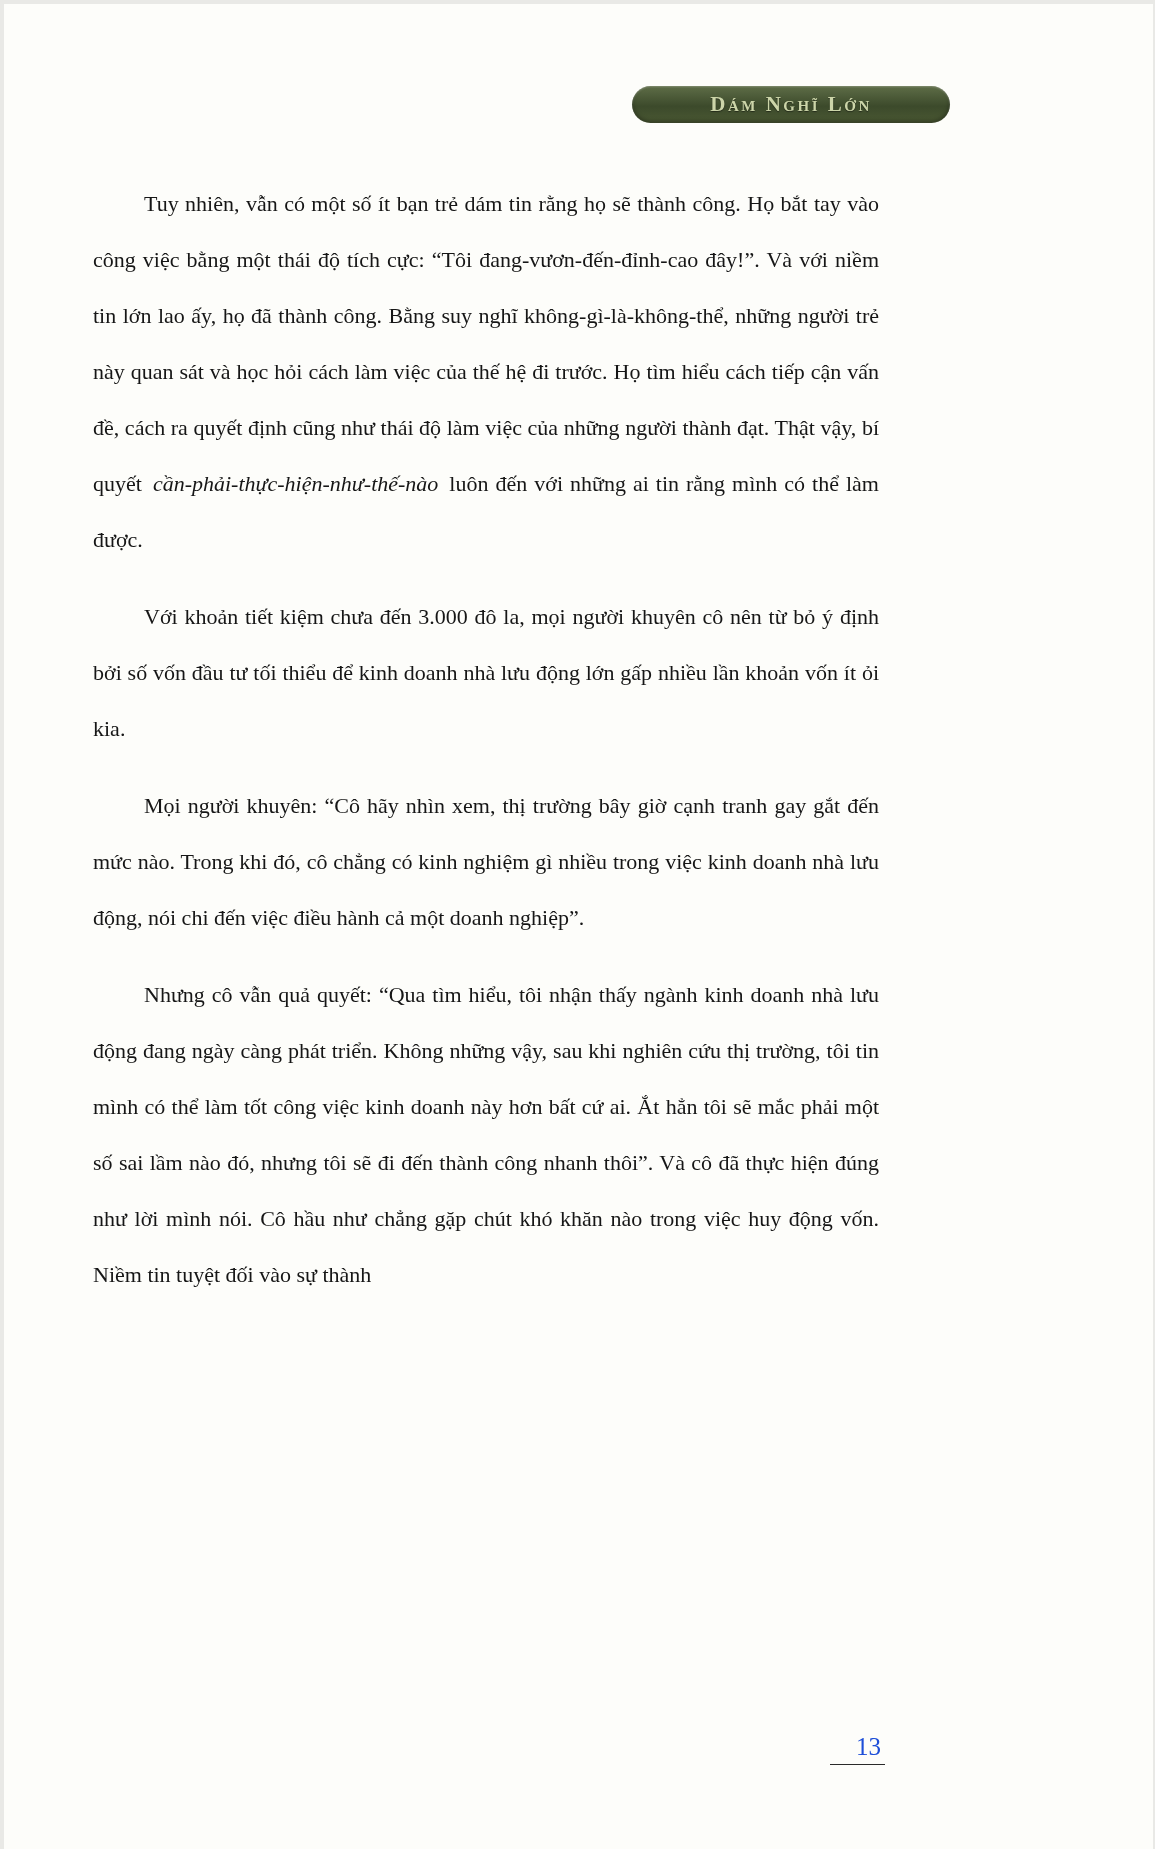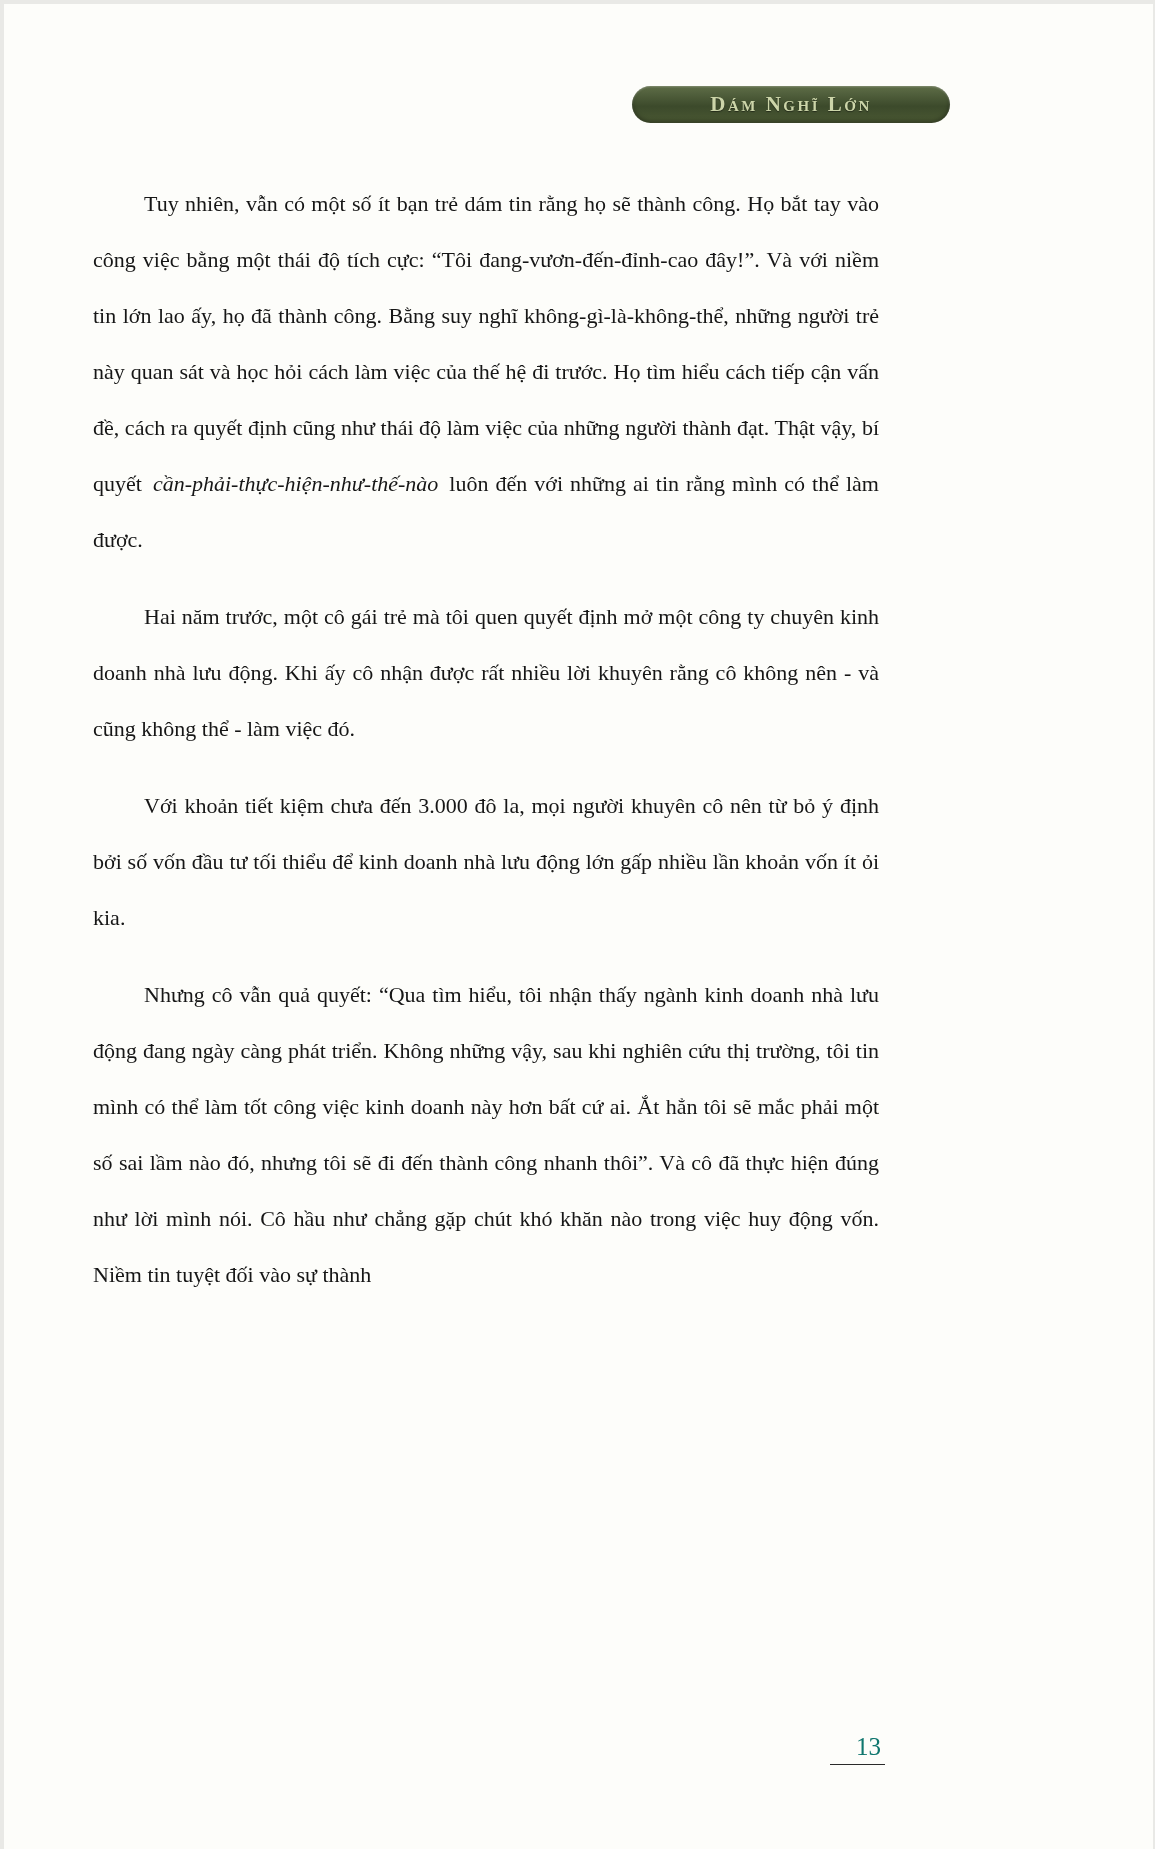--- a/index.html
+++ b/index.html
@@ -57,40 +57,40 @@
   }
   .para .italic { font-style: italic; }
   .footer {
     position: absolute;
     right: 272px;
     bottom: 86px;
   }
   .page-number {
     display: inline-block;
     font-size: 25px;
-    color: #0f766e;
+    color: #1d4ed8;
     padding: 0 4px 3px 26px;
     border-bottom: 1.5px solid #2a2a2a;
   }
 </style>
 </head>
 <body>
 
 <div class="page">
 
   <div class="header">
     <div class="badge">
       <span class="badge-label">Dám Nghĩ Lớn</span>
     </div>
   </div>
 
   <main class="body-text" id="paragraphs">
       <p class="para"><span class="">Tuy nhiên, vẫn có một số ít bạn trẻ dám tin rằng họ sẽ thành công. Họ bắt tay vào công việc bằng một thái độ tích cực: “Tôi đang-vươn-đến-đỉnh-cao đây!”. Và với niềm tin lớn lao ấy, họ đã thành công. Bằng suy nghĩ không-gì-là-không-thể, những người trẻ này quan sát và học hỏi cách làm việc của thế hệ đi trước. Họ tìm hiểu cách tiếp cận vấn đề, cách ra quyết định cũng như thái độ làm việc của những người thành đạt. Thật vậy, bí quyết </span><span class="italic">cần-phải-thực-hiện-như-thế-nào</span><span class=""> luôn đến với những ai tin rằng mình có thể làm được.</span></p>
-      <p class="para"><span class="">Hai năm trước, một cô gái trẻ mà tôi quen quyết định mở một công ty chuyên kinh doanh nhà lưu động. Khi ấy cô nhận được rất nhiều lời khuyên rằng cô không nên - và cũng không thể - làm việc đó.</span></p>
       <p class="para"><span class="">Với khoản tiết kiệm chưa đến 3.000 đô la, mọi người khuyên cô nên từ bỏ ý định bởi số vốn đầu tư tối thiểu để kinh doanh nhà lưu động lớn gấp nhiều lần khoản vốn ít ỏi kia.</span></p>
+      <p class="para"><span class="">Mọi người khuyên: “Cô hãy nhìn xem, thị trường bây giờ cạnh tranh gay gắt đến mức nào. Trong khi đó, cô chẳng có kinh nghiệm gì nhiều trong việc kinh doanh nhà lưu động, nói chi đến việc điều hành cả một doanh nghiệp”.</span></p>
       <p class="para"><span class="">Nhưng cô vẫn quả quyết: “Qua tìm hiểu, tôi nhận thấy ngành kinh doanh nhà lưu động đang ngày càng phát triển. Không những vậy, sau khi nghiên cứu thị trường, tôi tin mình có thể làm tốt công việc kinh doanh này hơn bất cứ ai. Ắt hẳn tôi sẽ mắc phải một số sai lầm nào đó, nhưng tôi sẽ đi đến thành công nhanh thôi”. Và cô đã thực hiện đúng như lời mình nói. Cô hầu như chẳng gặp chút khó khăn nào trong việc huy động vốn. Niềm tin tuyệt đối vào sự thành</span></p>
     </main>
 
   <div class="footer">
     <span class="page-number">13</span>
   </div>
 
 </div>
 
 </body></html>

